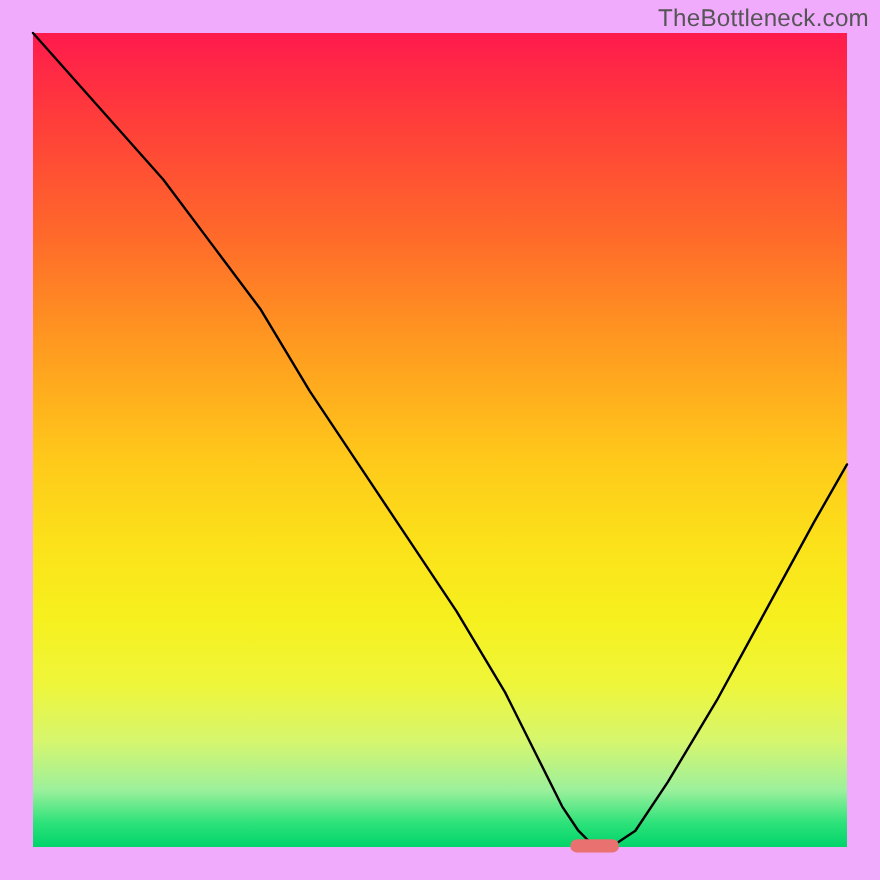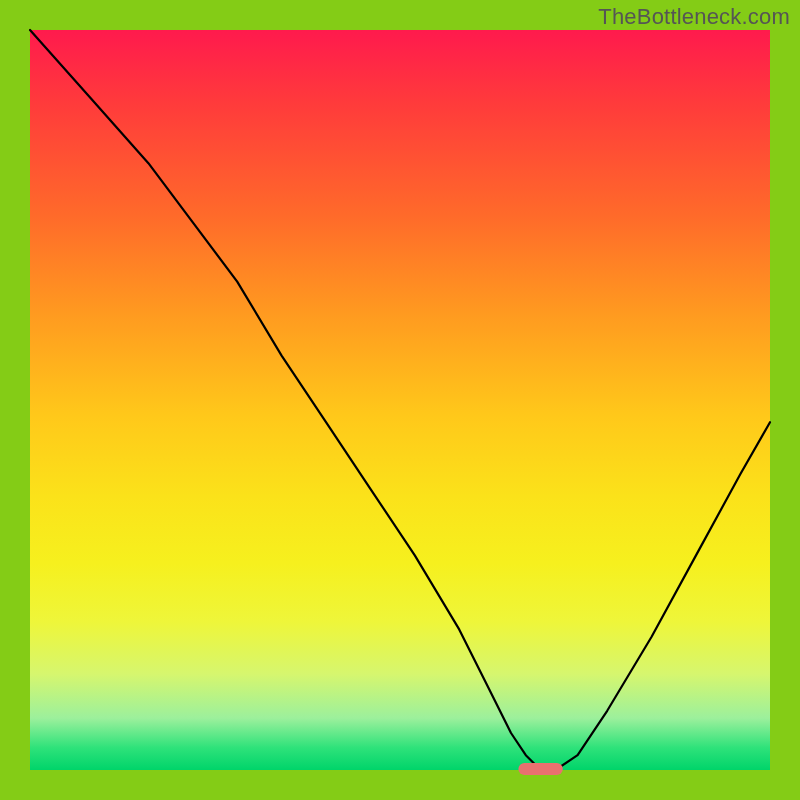--- a/index.html
+++ b/index.html
@@ -8,21 +8,21 @@
     width: 800px;
     height: 800px;
     background: #000;
     overflow: hidden;
     font-family: Arial, Helvetica, sans-serif;
   }
   .frame {
     position: relative;
     width: 800px;
     height: 800px;
-    background: #84cc16;
+    background: #f0abfc;
   }
   .watermark {
     position: absolute;
     top: 4px;
     right: 10px;
     color: #555;
     font-size: 22px;
     font-weight: 400;
     letter-spacing: 0.2px;
     z-index: 10;

